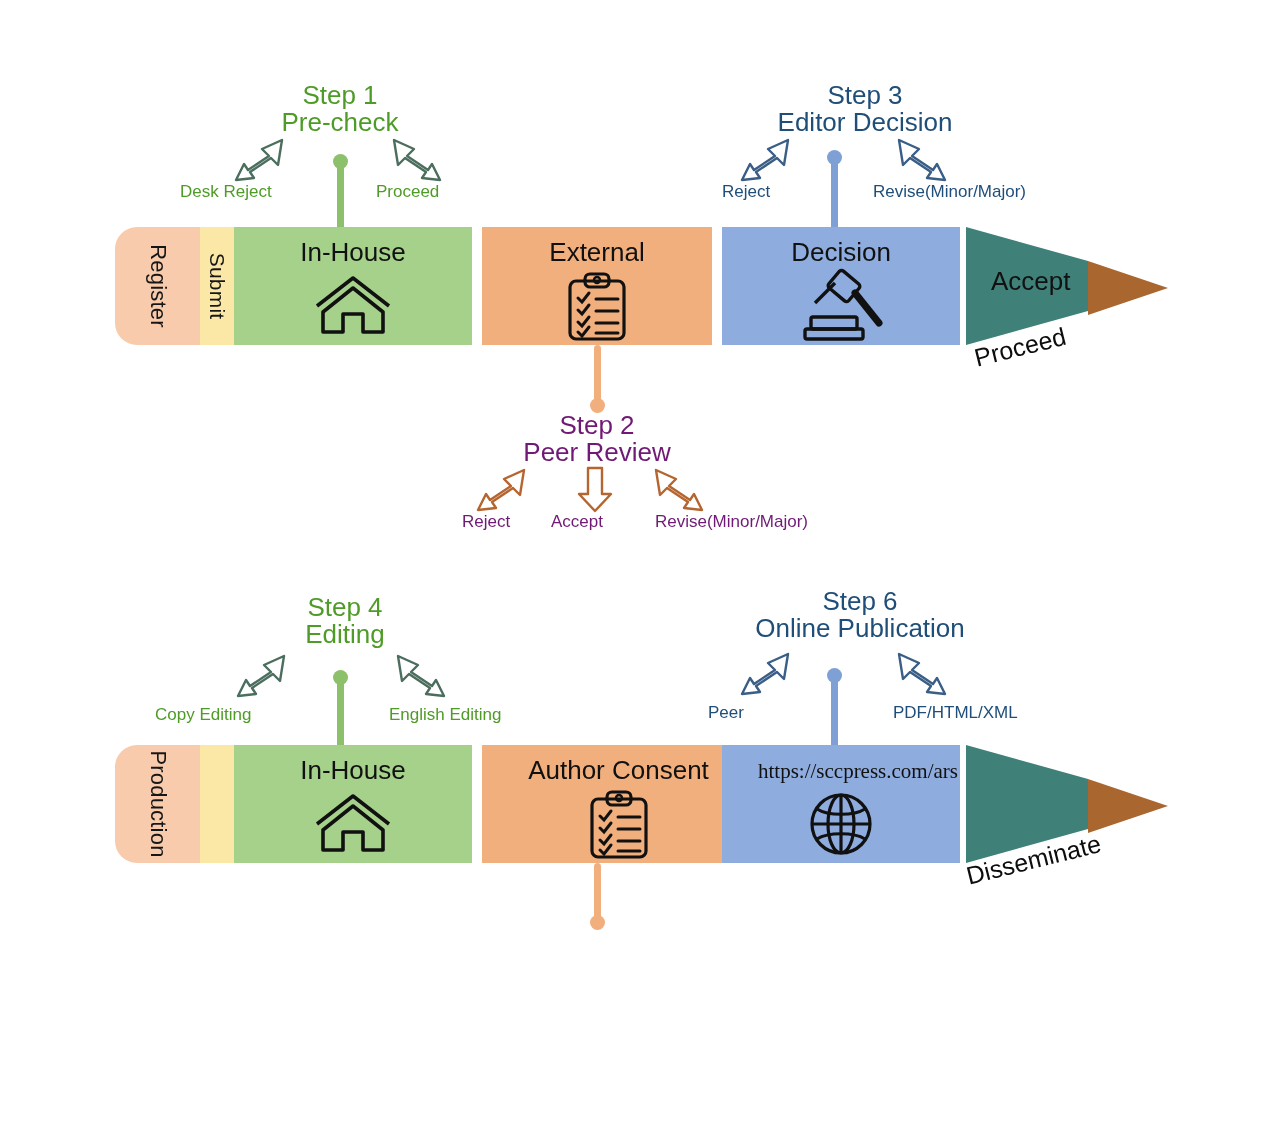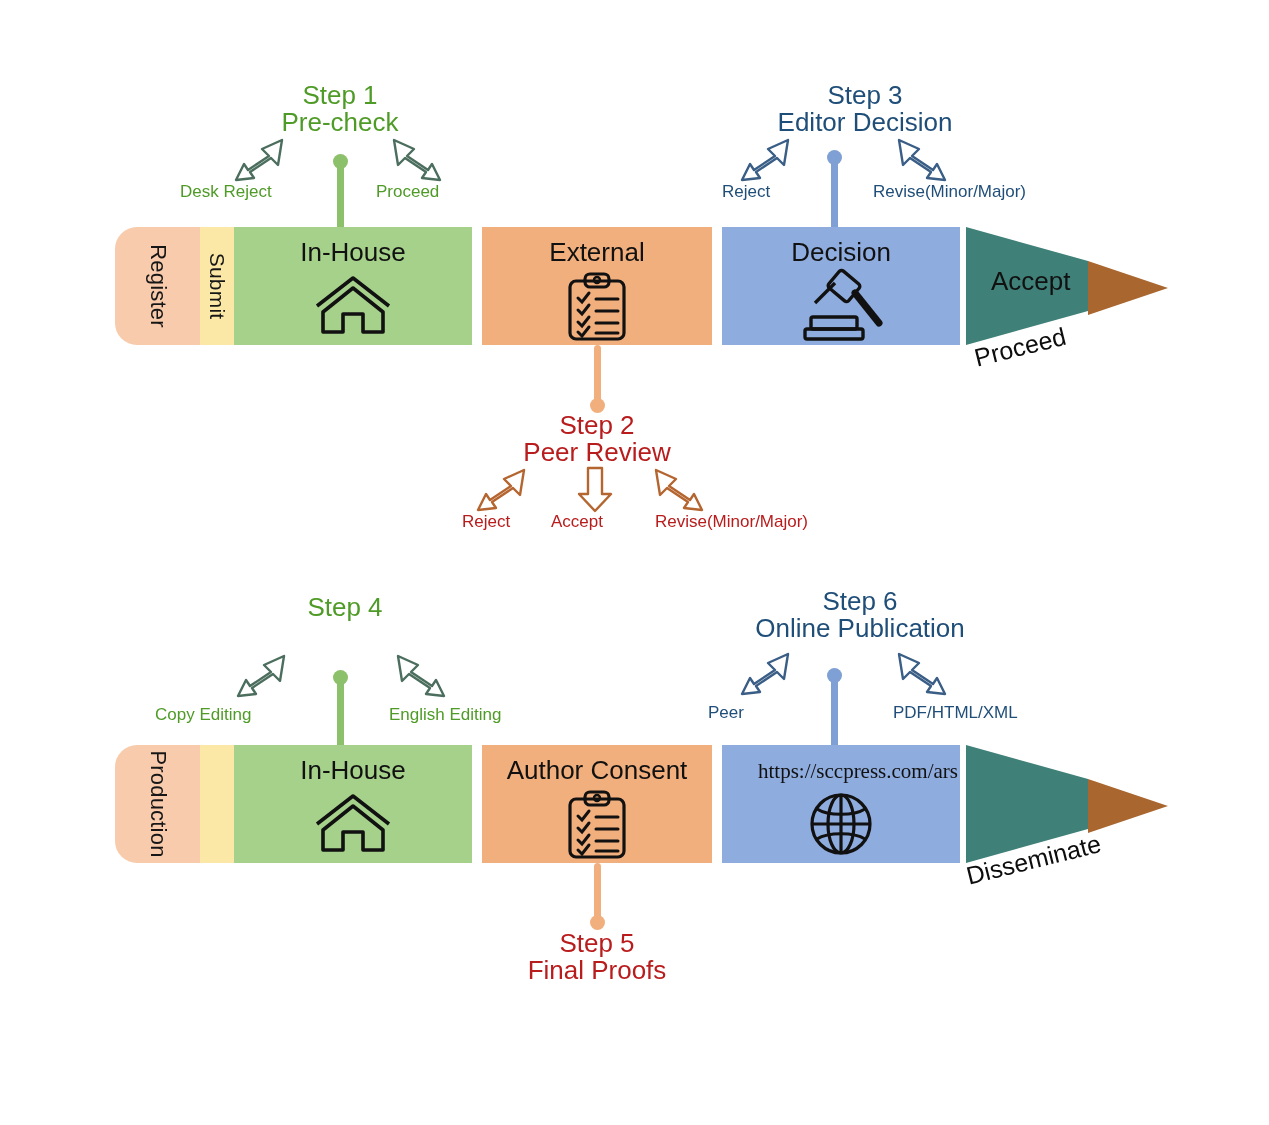--- a/index.html
+++ b/index.html
@@ -40,21 +40,21 @@
              line-height:1.05;font-size:26px;}
   .steptitle .l2{display:block;font-size:26px;}
   .branchlabel{position:absolute;white-space:nowrap;font-size:17px;}
 
   .accept-label{position:absolute;font-size:26px;color:#111;white-space:nowrap;}
   .diag-label{position:absolute;font-size:25px;color:#0d0d0d;white-space:nowrap;
               transform:rotate(-14deg);transform-origin:left center;}
 
   .g-green{color:#4F9B27;}
   .g-blue{color:#1F4E79;}
-  .g-orange{color:#b91c1c;}
+  .g-orange{color:#701a75;}
 
   svg{display:block;overflow:visible;}
 </style>
 </head>
 <body>
 
 <div class="stage">
 
   <div class="steptitle g-green" style="left:230px;top:82px;width:220px;">
     <span>Step 1</span>
@@ -189,20 +189,21 @@
       <path d="M6 4 L26 13 L19 20 L40 34 L44 28 L52 44 L34 42 L38 36 L17 22 L10 29 Z" fill="#ffffff" stroke="#B5652F" stroke-width="2.4" stroke-linejoin="round"></path>
     </svg>
   </div>
 
   <div class="branchlabel g-orange" style="left:462px;top:512px;">Reject</div>
   <div class="branchlabel g-orange" style="left:551px;top:512px;">Accept</div>
   <div class="branchlabel g-orange" style="left:655px;top:512px;">Revise(Minor/Major)</div>
 
   <div class="steptitle g-green" style="left:235px;top:594px;width:220px;">
     <span>Step 4</span>
+    <span class="l2">Editing</span>
   </div>
 
   <div class="abs" style="left:234px;top:652px;">
     <svg width="56" height="48" viewBox="0 0 56 48">
       <path d="M50 4 L30 13 L37 20 L16 34 L12 28 L4 44 L22 42 L18 36 L39 22 L46 29 Z" fill="#ffffff" stroke="#4C6E5E" stroke-width="2.4" stroke-linejoin="round"></path>
     </svg>
   </div>
   <div class="abs" style="left:392px;top:652px;">
     <svg width="56" height="48" viewBox="0 0 56 48">
       <path d="M6 4 L26 13 L19 20 L40 34 L44 28 L52 44 L34 42 L38 36 L17 22 L10 29 Z" fill="#ffffff" stroke="#4C6E5E" stroke-width="2.4" stroke-linejoin="round"></path>
@@ -247,21 +248,21 @@
   <div class="band box-green" style="left:234px;top:745px;width:238px;">
     <div class="boxtitle">In-House</div>
     <div class="icon-wrap">
       <svg width="80" height="62" viewBox="0 0 80 62">
         <path d="M4 32 L40 4 L76 32" fill="none" stroke="#111" stroke-width="3.6" stroke-linejoin="round"></path>
         <path d="M10 38 L40 14 L70 38 L70 58 L50 58 L50 40 L30 40 L30 58 L10 58 Z" fill="none" stroke="#111" stroke-width="3.6" stroke-linejoin="round"></path>
       </svg>
     </div>
   </div>
 
-  <div class="band box-orange" style="left:482px;top:745px;width:230px;">
+  <div class="band box-orange" style="left:482px;top:745px;width:230px;padding-left:43px;">
     <div class="boxtitle">Author Consent</div>
     <div class="icon-wrap" style="top:44px;">
       <svg width="66" height="72" viewBox="0 0 66 72">
         <rect x="6" y="10" width="54" height="58" rx="6" fill="none" stroke="#111" stroke-width="3.2"></rect>
         <rect x="21" y="3" width="24" height="13" rx="5" fill="none" stroke="#111" stroke-width="3.2"></rect>
         <circle cx="33" cy="9" r="3" fill="none" stroke="#111" stroke-width="2.4"></circle>
         <g stroke="#111" stroke-width="3" fill="none" stroke-linecap="round">
           <path d="M14 27 l4 4 l7 -9"></path>
             <path d="M14 39 l4 4 l7 -9"></path>
           <path d="M14 51 l4 4 l7 -9"></path>
@@ -300,18 +301,14 @@
   <div class="browntri" style="left:1088px;top:779px;">
     <svg width="80" height="54" viewBox="0 0 80 54">
       <polygon points="0,0 80,27 0,54" fill="#A9662F"></polygon>
     </svg>
   </div>
   <div class="diag-label" style="left:967px;top:862px;">Disseminate</div>
 
   <div class="stem" style="left:594px;top:863px;height:58px;background:#F2AF7E;"></div>
   <div class="dot" style="left:590px;top:915px;background:#F2AF7E;"></div>
 
-  <div class="steptitle g-orange" style="left:482px;top:930px;width:230px;">
-    <span>Step 5</span>
-    <span class="l2">Final Proofs</span>
-  </div>
 
 </div>
 
 </body></html>

